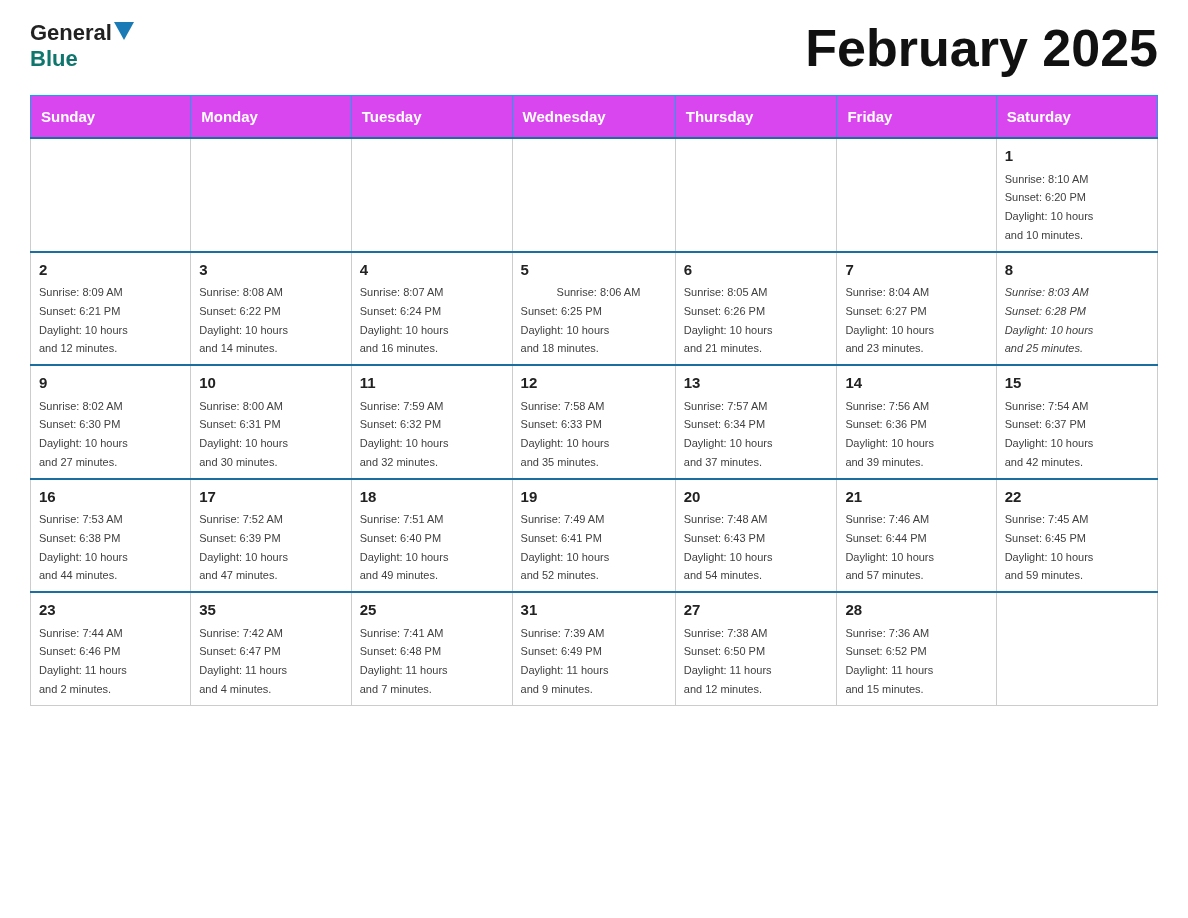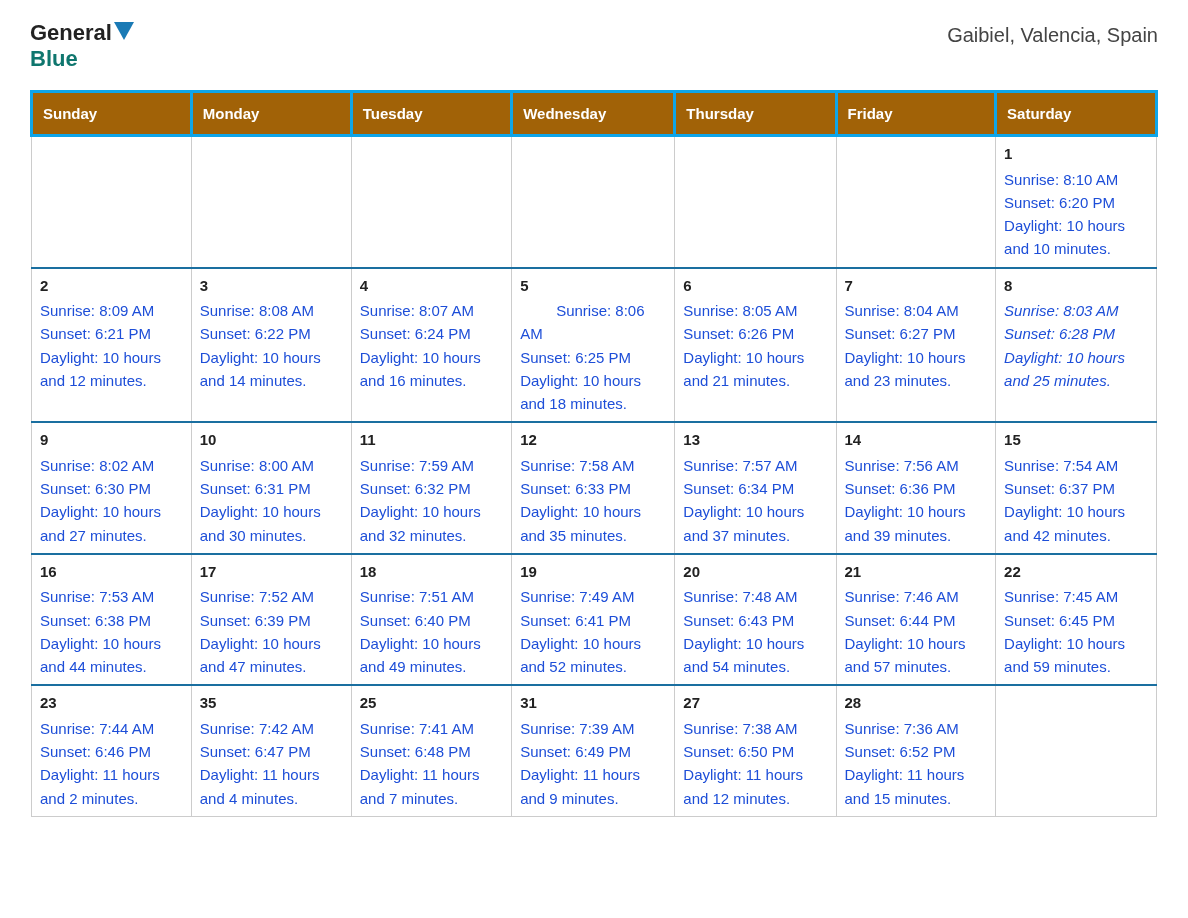--- a/index.html
+++ b/index.html
@@ -59,68 +59,68 @@
       font-size: 20px;
       color: #444;
       margin-top: 4px;
     }
     .calendar {
       width: 100%;
       border-collapse: collapse;
       border: 1px solid #aaa;
     }
     .calendar th {
-      background: #a16207;
+      background: #d946ef;
       color: #fff;
       font-size: 15px;
       font-weight: bold;
       padding: 12px 10px;
       text-align: left;
-      border: 3px solid #0ea5e9;
+      border: 1px solid #0ea5e9;
     }
     .calendar td {
       vertical-align: top;
       border: 1px solid #ccc;
       padding: 6px 8px;
       width: 170px;
       min-height: 100px;
       font-size: 12.5px;
       line-height: 1.5;
     }
     .calendar tr.week-row td {
       border-top: 2px solid #1a6fa0;
     }
     .day-num {
       font-size: 15px;
       font-weight: bold;
       display: block;
       margin-bottom: 2px;
     }
     .day-info {
-      font-size: 15px;
-      color: #1d4ed8;
+      font-size: 11px;
+      color: #404040;
       line-height: 1.55;
     }
     .empty-cell { background: #fff; }
   </style>
 </head>
 <body>
 
 <div class="header">
   <div class="logo">
     <div class="logo-text">
       <span class="logo-general">General</span>
       <span class="logo-triangle"></span>
     </div>
     <div>
       <span class="logo-blue">Blue</span>
     </div>
   </div>
   <div class="title-block">
-    <div class="location-title">Gaibiel, Valencia, Spain</div>
+    <div class="month-title">February 2025</div>
   </div>
 </div>
 
 <table class="calendar">
   <thead>
     <tr>
 
     <th>Sunday</th>
         <th>Monday</th>
         <th>Tuesday</th>

